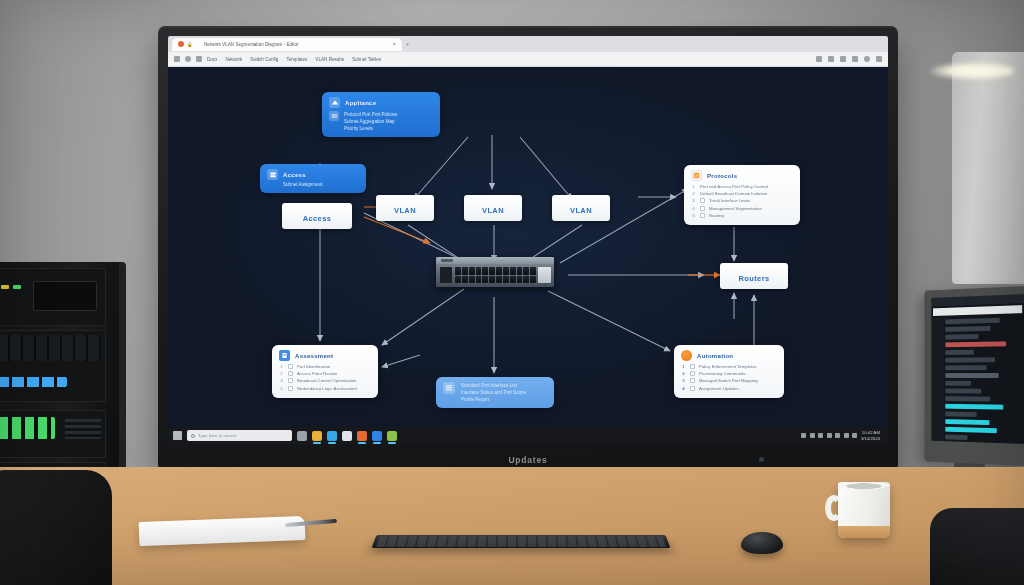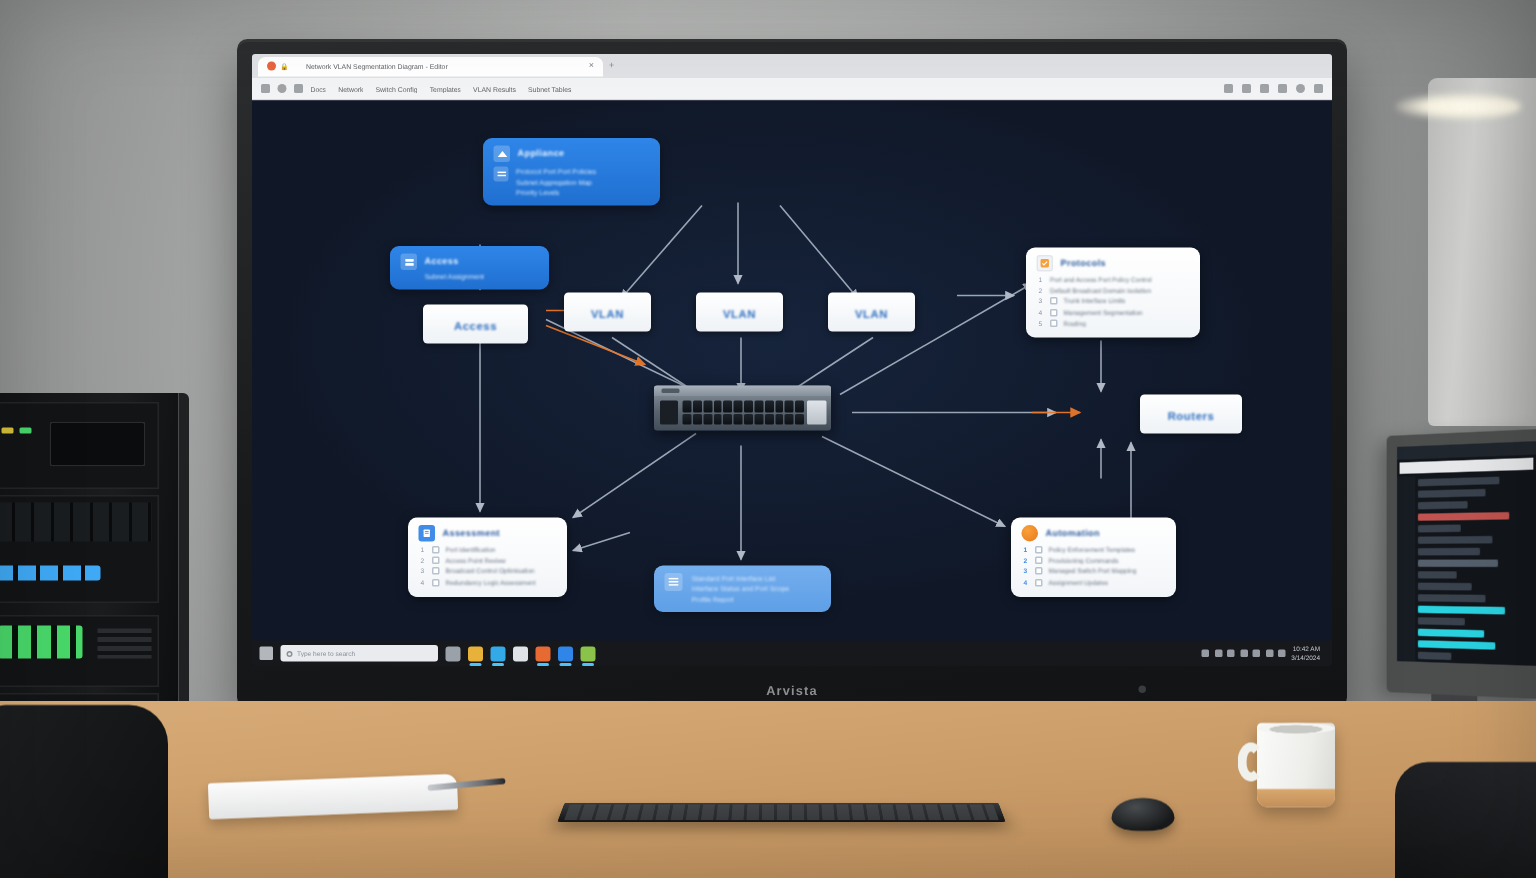--- a/index.html
+++ b/index.html
@@ -595,21 +595,21 @@
                 <span class="port"></span>
                 <span class="port"></span>
               <span class="port"></span>
                 <span class="port"></span>
                 <span class="port"></span>
             </div>
             <div class="sw-right-block"></div>
           </div>
         </div>
 
-        <div class="node pill" style="left:552px; top:196px; width:68px;margin-left:40px;">
+        <div class="node pill" style="left:552px; top:196px; width:68px;">
           <span class="pill-text">Routers</span>
         </div>
 
         <div class="node card-white" style="left:104px; top:278px; width:106px;">
           <div class="card-head">
             <span class="icon-sq blue">
               <svg width="7" height="7" viewBox="0 0 10 10">
                   <rect x="2" y="1.4" width="6" height="7.2" rx=".8" fill="#fff"></rect>
                   <rect x="3.2" y="3" width="3.6" height=".8" fill="#3f8de8"></rect>
                   <rect x="3.2" y="4.6" width="3.6" height=".8" fill="#3f8de8"></rect>
@@ -709,21 +709,21 @@
           <div>
             <div id="clock">10:42 AM</div>
             <div id="clock">3/14/2024</div>
           </div>
         </div>
       </div>
 
     </div>
 
     <div id="monitor-cam"></div>
-    <div id="monitor-logo">Arvista</div>
+    <div id="monitor-logo">Updates</div>
   </div>
 
   <div id="monitor-stand-neck"></div>
   <div id="monitor-stand-base"></div>
 
   <div id="desk-shadow"></div>
   <div id="desk-edge"></div>
   <div id="desk"></div>
 
   <div id="papers"></div>

